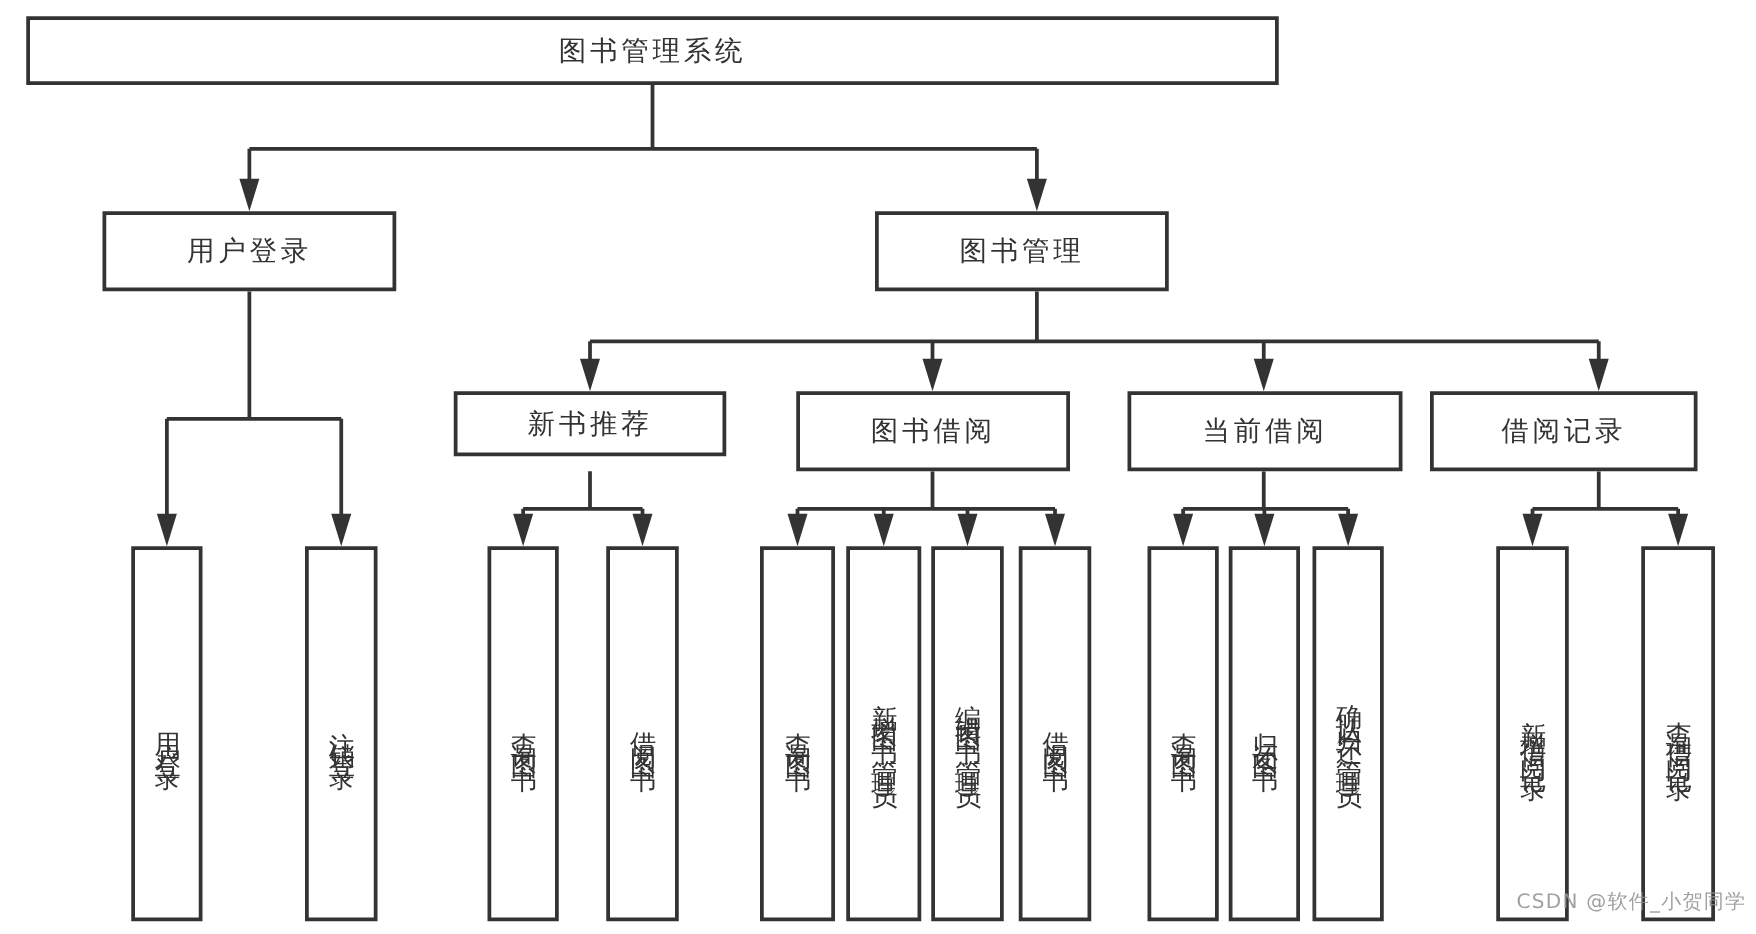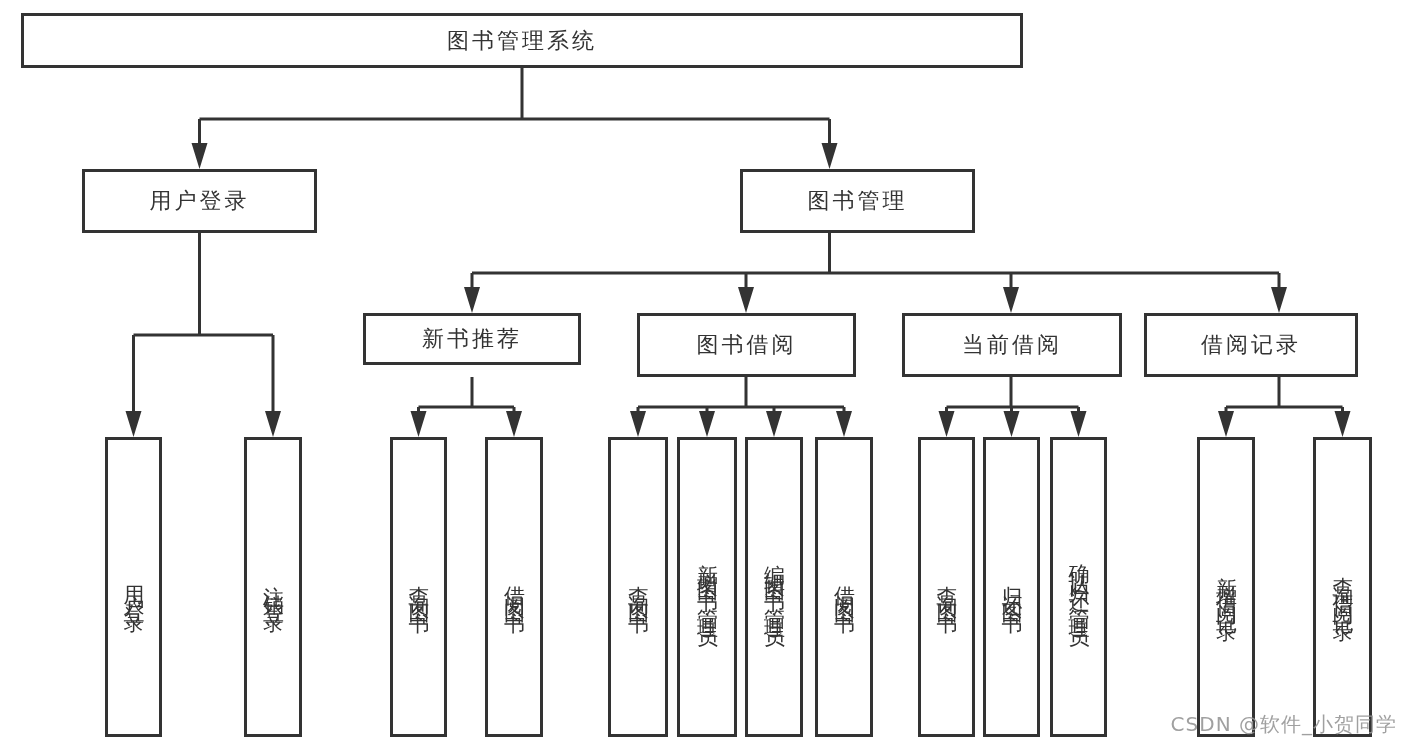--- a/index.html
+++ b/index.html
@@ -51,21 +51,21 @@
     writing-mode: vertical-rl;
     font-size: 21px;
     letter-spacing: 9px;
     line-height: 1;
     color: #333333;
   }
   .watermark {
     position: absolute;
     right: 8px;
     top: 711px;
-    font-size: 20px;
+    font-size: 16px;
     letter-spacing: 1px;
     color: rgba(150, 150, 150, 0.9);
     z-index: 3;
     white-space: nowrap;
   }
 </style>
 </head>
 <body>
 
 <div class="canvas">
@@ -99,21 +99,21 @@
              M1334.5 411 L1350.5 411 L1342.5 437 Z"></path>
   </svg>
 
   <div class="node" style="left:21px; top:13px; width:1002px; height:55px;">
     <span class="label">图书管理系统</span>
   </div>
 
   <div class="node" style="left:82px; top:169px; width:235px; height:64px;">
     <span class="label">用户登录</span>
   </div>
-  <div class="node" style="left:740px; top:169px; width:235px; height:64px;">
+  <div class="node" style="left:700px; top:169px; width:235px; height:64px;">
     <span class="label">图书管理</span>
   </div>
 
   <div class="node" style="left:363px; top:313px; width:218px; height:52px;">
     <span class="label">新书推荐</span>
   </div>
   <div class="node" style="left:637px; top:313px; width:219px; height:64px;align-items:center;">
     <span class="label">图书借阅</span>
   </div>
   <div class="node" style="left:902px; top:313px; width:220px; height:64px;">

